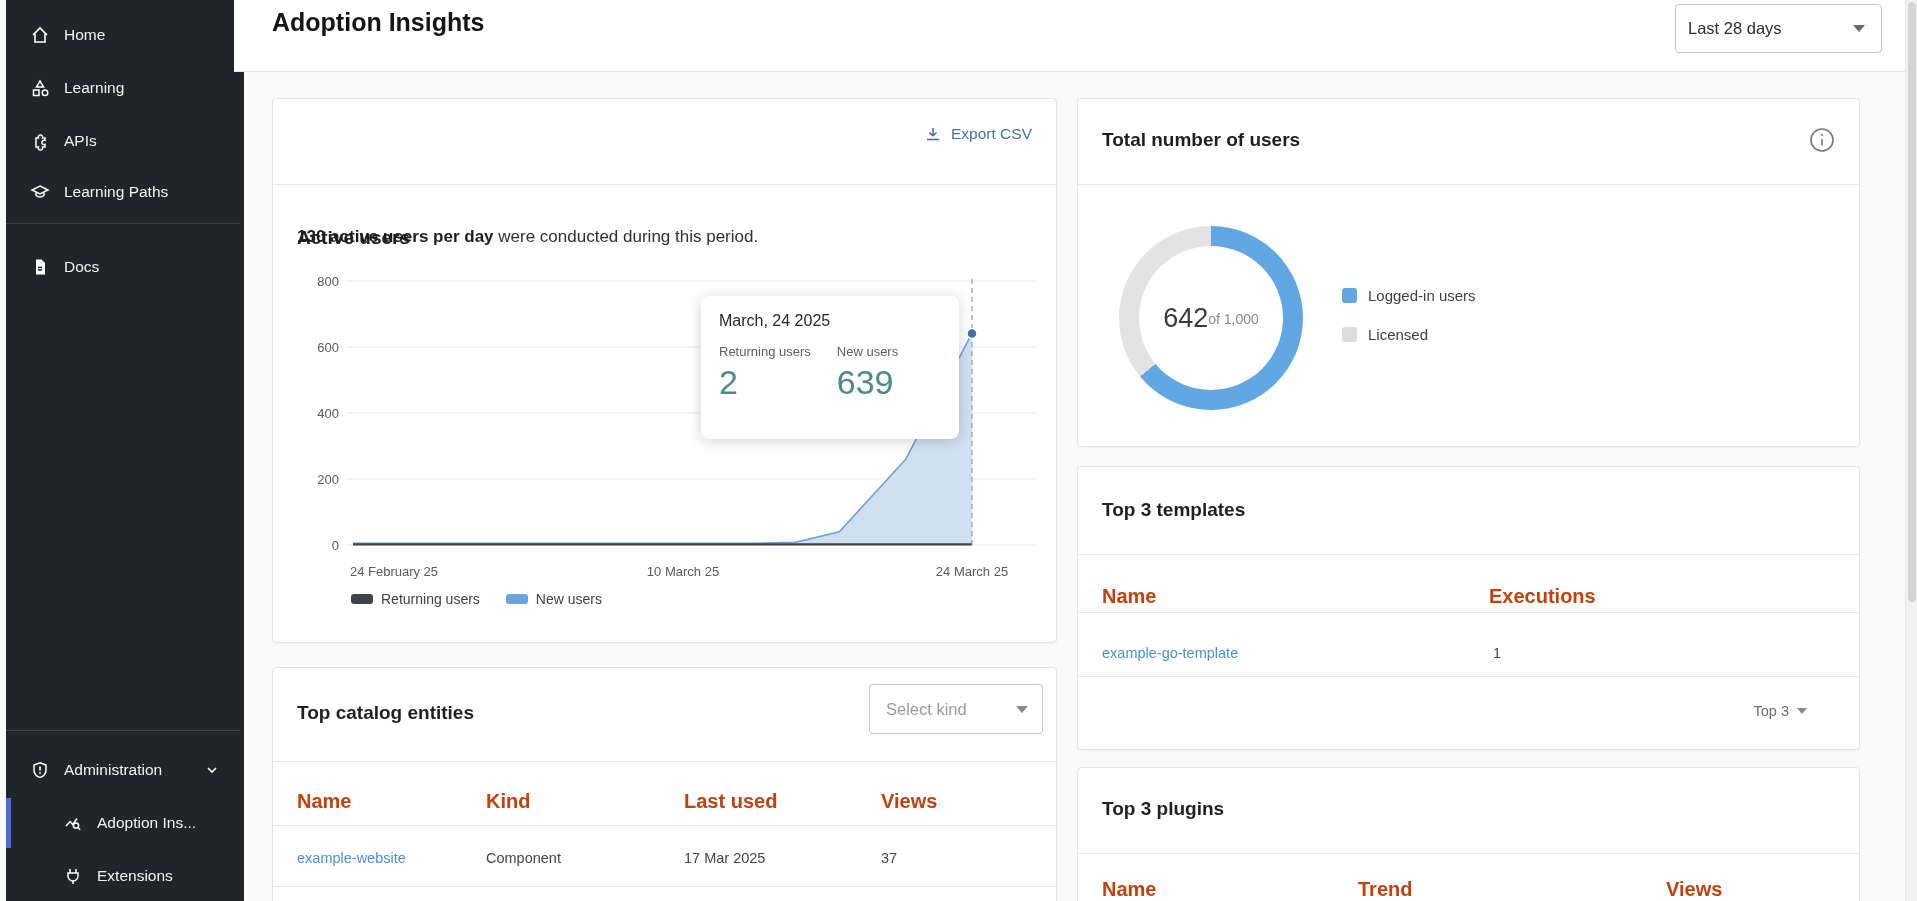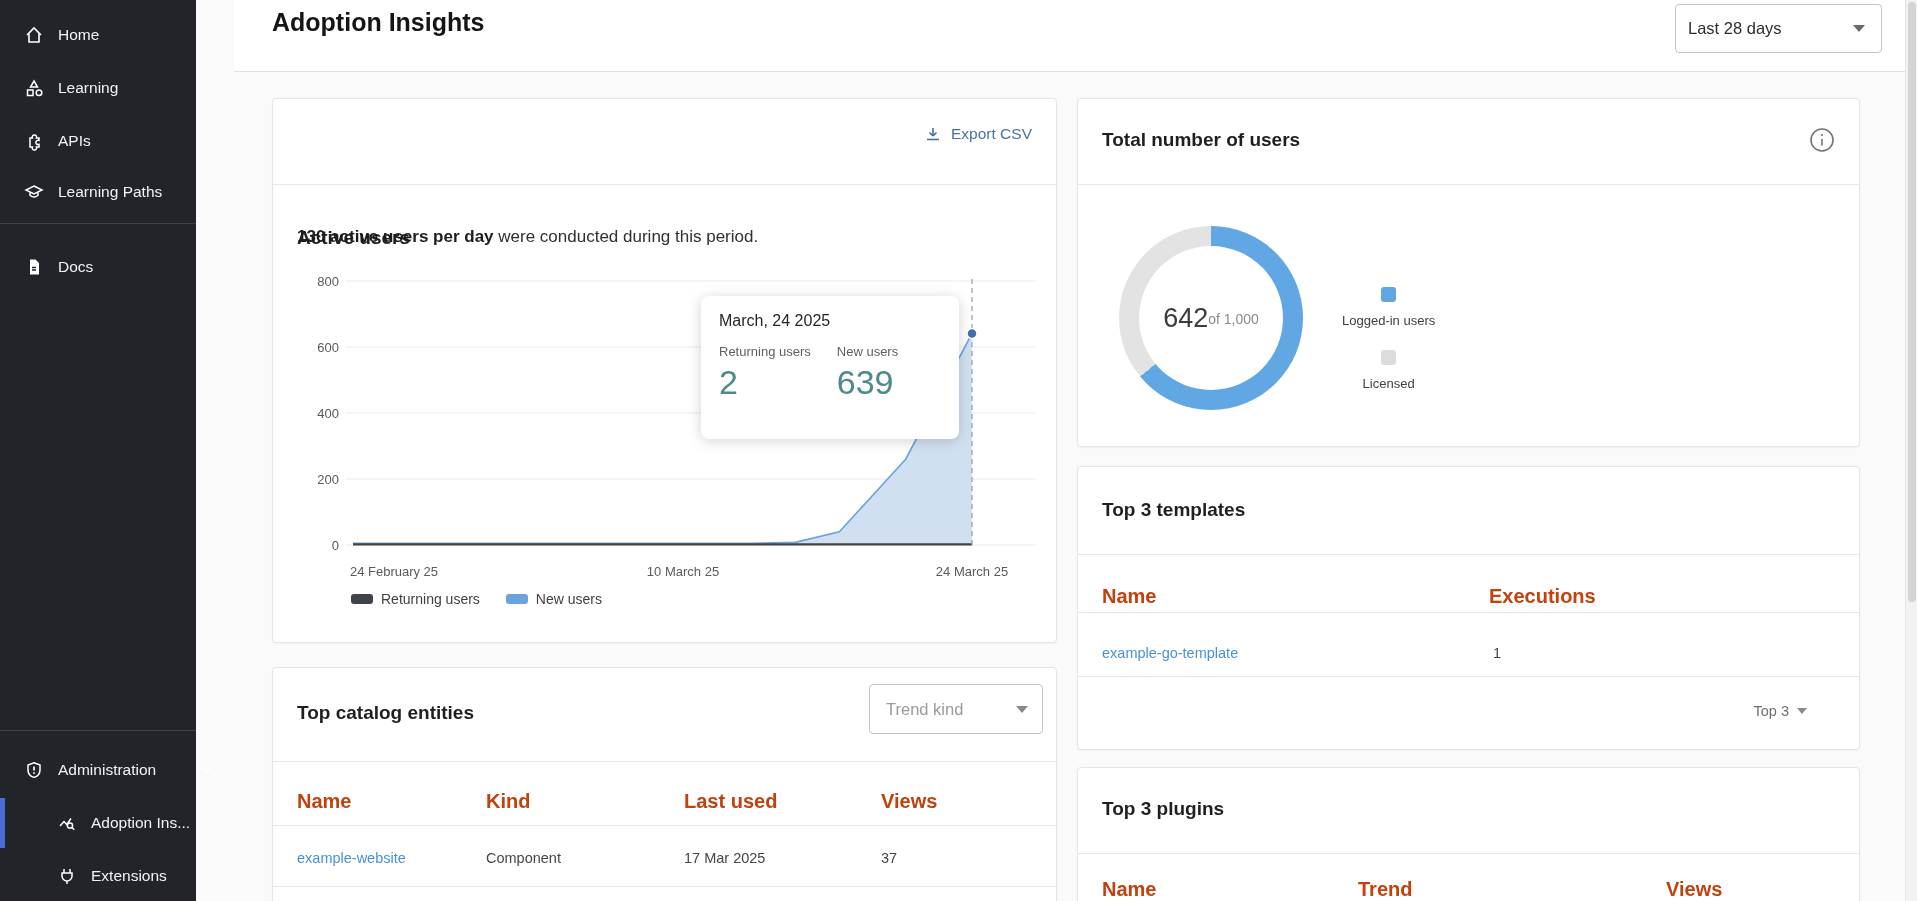--- a/index.html
+++ b/index.html
@@ -1,20 +1,20 @@
 <!DOCTYPE html>
 <html><head>
 <meta charset="utf-8">
 <style>
   * { margin:0; padding:0; box-sizing:border-box; }
   html,body { width:1917px; height:901px; overflow:hidden; background:#fafafa;
               font-family:"Liberation Sans", sans-serif; }
 
   
-  #sidebar { position:absolute; left:0; top:0; width:196px; height:901px; background:#212428; }
+  #sidebar { position:absolute; left:6px; top:0; width:238px; height:901px; background:#212428; }
   .side-item { position:absolute; left:0; width:234px; height:44px; display:flex; align-items:center;
                color:#f2f3f5; font-size:15.5px; cursor:pointer; }
   .side-item .ic { width:20px; height:20px; margin-right:14px; flex:0 0 auto; display:block; }
   .side-item.lvl1 { padding-left:24px; }
   .side-item.lvl2 { padding-left:57px; }
   .side-divider { position:absolute; left:0; width:234px; height:1px; background:rgba(255,255,255,0.14); }
   #active-bar { position:absolute; left:0; top:798px; width:5px; height:50px; background:#4a6cd4; }
   .chev { margin-left:auto; margin-right:20px; width:16px; height:16px; }
 
   
@@ -64,22 +64,22 @@
   .tt-col .tt-value { font-size:34px; color:#4d8b8b; }
 
   
   .info-icon { position:absolute; right:24px; top:28px; width:26px; height:26px; cursor:pointer; }
   #donut { position:absolute; left:41px; top:127px; width:184px; height:184px; border-radius:50%; }
   #donut-hole { position:absolute; left:20px; top:20px; width:144px; height:144px; border-radius:50%;
                 background:#fff; display:flex; flex-direction:row; align-items:center; justify-content:center; }
   #donut-value { font-size:27px; color:#3c3c3c; }
   #donut-total { font-size:14px; color:#8a8a8a; margin-top:2px; }
   #total-legend { position:absolute; left:264px; top:188px; }
-  #total-legend .leg-row { display:flex; align-items:center; gap:11px; font-size:13px; color:#3f3f3f;
-                           margin-bottom:22px;flex-direction:column; }
+  #total-legend .leg-row { display:flex; align-items:center; gap:11px; font-size:15px; color:#3f3f3f;
+                           margin-bottom:22px; }
   .leg-sq { width:15px; height:15px; border-radius:3px; }
   #pct-block { position:absolute; left:480px; top:168px; width:290px; text-align:center; }
   #pct-value { font-size:52px; font-weight:700; color:#1a1a1a; }
   #pct-caption { font-size:19px; color:#7a7a7a; margin-top:22px; }
 
   
   #top3-select { position:absolute; right:52px; top:236px; display:flex; align-items:center; gap:8px;
                  font-size:14.5px; color:#6e6e6e; cursor:pointer; }
   #kind-select { left:596px; top:16px; width:174px; height:50px; padding:0 14px 0 16px; }
   #kind-select .sel-text { font-size:16.5px; color:#9a9a9a; }
@@ -270,21 +270,21 @@
   <div class="hline" style="top:209px"></div>
   <div id="top3-select">
     <span>Top 3</span>
     <span class="caret" style="border-top-color:#8a8a8a; border-left-width:5px; border-right-width:5px; border-top-width:6px;"></span>
   </div>
 </section>
 
 <section id="catalog-card" class="card">
   <div class="card-title" style="top:34px">Top catalog entities</div>
   <div id="kind-select" class="select-box">
-    <span class="sel-text">Trend kind</span>
+    <span class="sel-text">Select kind</span>
     <span class="caret" style="border-top-color:#8a8a8a"></span>
   </div>
   <div class="hline" style="top:93px"></div>
   <div class="col-header" style="left:24px; top:122px">Name</div>
   <div class="col-header" style="left:213px; top:122px">Kind</div>
   <div class="col-header" style="left:411px; top:122px">Last used</div>
   <div class="col-header" style="left:608px; top:122px">Views</div>
   <div class="hline" style="top:157px"></div>
   <div class="cell link" style="left:24px; top:182px">example-website</div>
   <div class="cell" style="left:213px; top:182px">Component</div>

